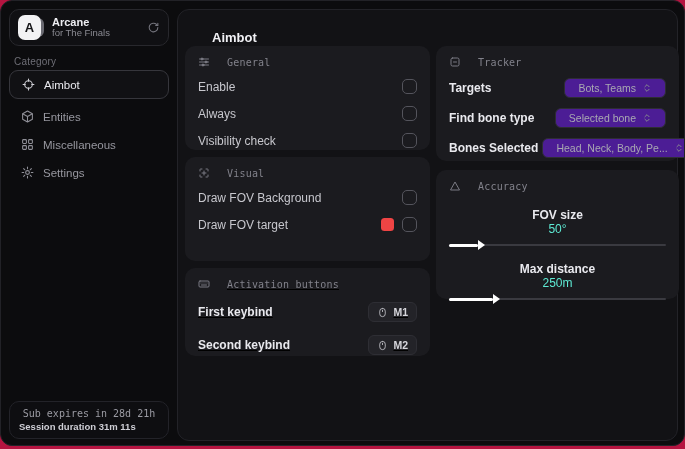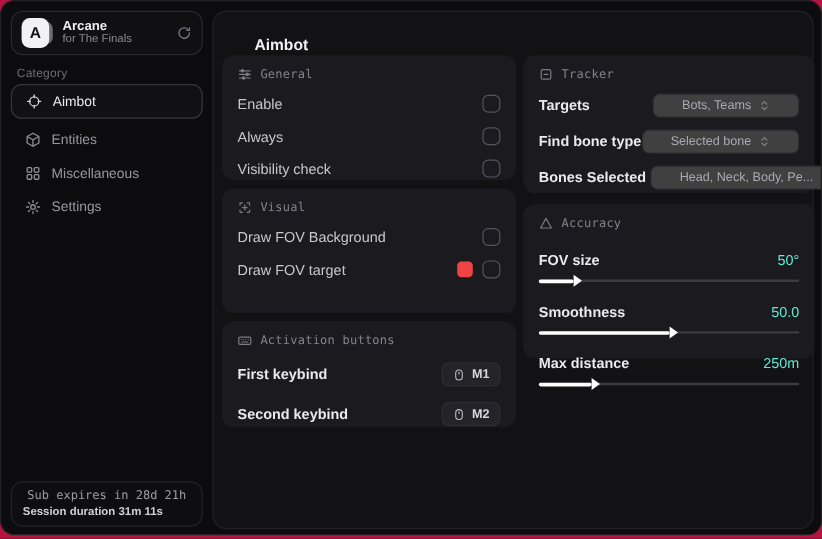--- a/index.html
+++ b/index.html
@@ -58,52 +58,52 @@
     position:absolute; left:176px; top:8px; width:501px; bottom:4px;
     background:#121215; border:1px solid #232328; border-radius:12px;
   }
   .page-title { position:absolute; left:34px; top:20px; font-size:13px; font-weight:bold; color:#f1f1f5; }
   .card {
     position:absolute; background:#1b1b1f; border-radius:10px;
     padding:10px 13px;
   }
   .card-general   { left:7px;   top:36px;  width:245px; height:104px; }
   .card-visual    { left:7px;   top:147px; width:245px; height:104px; }
-  .card-activation{ left:7px;   top:258px; width:245px; height:88px;  }
+  .card-activation{ left:7px;   top:258px; width:245px; height:88px;text-decoration:underline;  }
   .card-tracker   { left:258px; top:36px;  width:243px; height:115px; }
   .card-accuracy  { left:258px; top:160px; width:243px; height:129px; }
   .sec-head {
-    display:flex; align-items:center; gap:7px;
+    display:flex; align-items:center; gap:17px;
     font-family:"DejaVu Sans Mono", monospace; font-size:10px; color:#82828b; letter-spacing:.2px;
   }
   .sec-head .sicon { display:flex; color:#7b7b84; }
   .row { display:flex; align-items:center; justify-content:space-between; margin-top:10px; min-height:17px; }
   .row-label { font-size:12px; color:#c7c7cd; }
   .row-label.strong { font-weight:bold; color:#e9e9ee; }
   .row-right { display:flex; align-items:center; gap:8px; }
   .checkbox {
     width:15px; height:15px; border:1.5px solid #54545c; border-radius:5px;
     background:transparent;
   }
   .swatch { width:13px; height:13px; border-radius:3.5px; }
   .pill {
     display:flex; align-items:center; gap:6px; height:20px;
-    background:#404040; border:1px solid #2e2e34; border-radius:6px;
-    padding:0 23px; font-size:10.5px; color:#a9a9b2; white-space:nowrap;
+    background:#4c1d95; border:1px solid #2e2e34; border-radius:6px;
+    padding:0 13px; font-size:10.5px; color:#a9a9b2; white-space:nowrap;
   }
   .pill .picon { display:flex; color:#85858e; }
   .keybadge {
     display:flex; align-items:center; gap:5px; height:20px;
     background:#232328; border:1px solid #2e2e34; border-radius:6px;
     padding:0 8px; font-size:10.5px; font-weight:bold; color:#d6d6dc;
   }
   .keybadge .kicon { display:flex; color:#b9b9c0; }
   
   .slider-group { margin-top:11px; }
-  .slider-group .row { margin-top:16px; }
+  .slider-group .row { margin-top:16px;flex-direction:column; }
   .value { font-size:12px; color:#5eead4; }
   .track { position:relative; margin-top:8px; height:2px; background:#3a3a40; border-radius:2px; }
   .fill  { position:absolute; left:0; top:-0.5px; height:3px; background:#ffffff; border-radius:2px; }
   .thumb {
     position:absolute; right:-7px; top:-3.5px; width:0; height:0;
     border-left:7px solid #ffffff; border-top:5px solid transparent; border-bottom:5px solid transparent;
   }
 </style>
 </head>
 <body>
@@ -329,31 +329,20 @@
           <span class="row-label strong">FOV size</span>
           <span class="value">50°</span>
         </div>
         <div class="track">
           <div class="fill" style="width: 13.5%;">
               <div class="thumb"></div>
             </div>
         </div>
       </div>
 
-      <div class="slider-group">
-        <div class="row">
-          <span class="row-label strong">Smoothness</span>
-          <span class="value">50.0</span>
-        </div>
-        <div class="track">
-          <div class="fill" style="width: 50%;">
-              <div class="thumb"></div>
-            </div>
-        </div>
-      </div>
 
       <div class="slider-group">
         <div class="row">
           <span class="row-label strong">Max distance</span>
           <span class="value">250m</span>
         </div>
         <div class="track">
           <div class="fill" style="width: 20.5%;">
               <div class="thumb"></div>
             </div>

